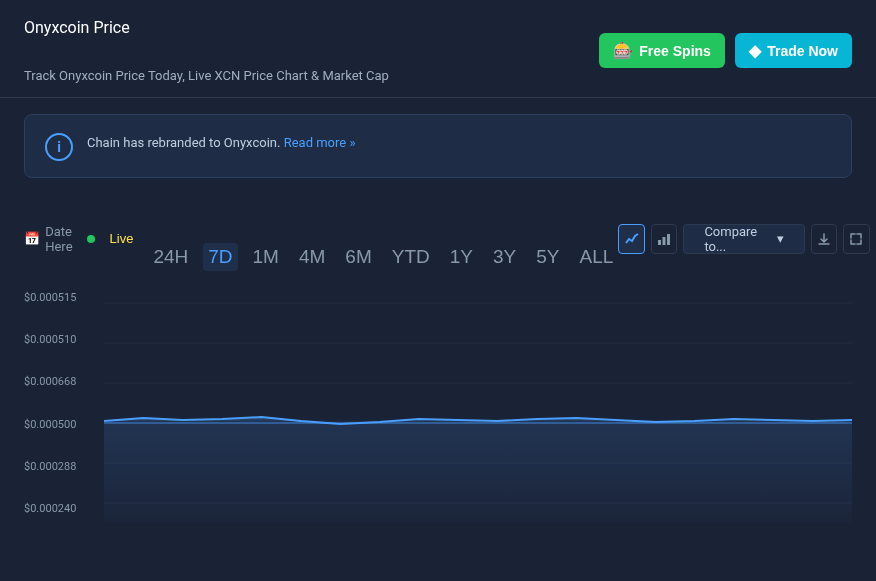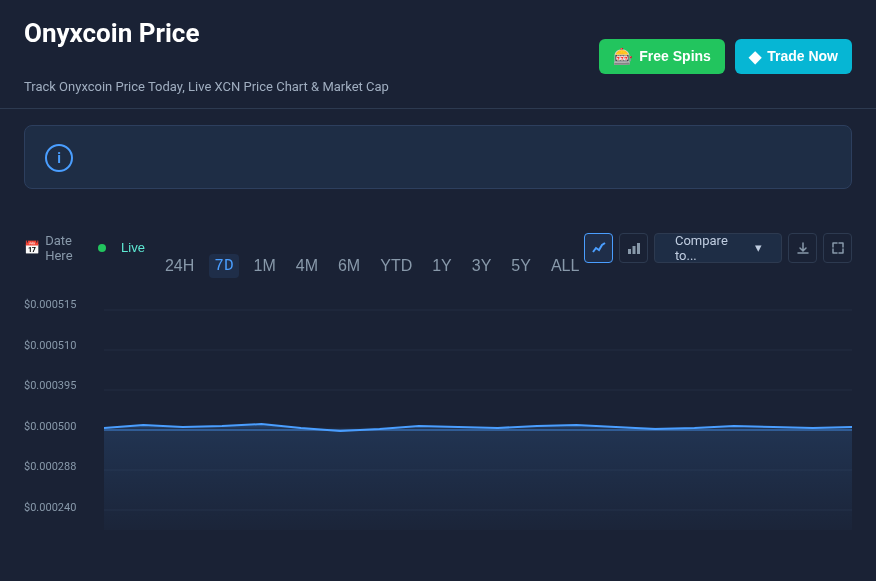--- a/index.html
+++ b/index.html
@@ -14,22 +14,22 @@
 
     
     .header {
       display: flex;
       align-items: center;
       justify-content: space-between;
       padding: 18px 24px 14px 24px;
       background: #1a2235;
     }
     .header-left h1 {
-      font-size: 26px;
-      font-weight: 700;
+      font-size: 16px;
+      font-weight: 400;
       color: #ffffff;
       margin-bottom: 8px;
     }
     .header-left p {
       font-size: 13px;
       color: #a0aec0;
       margin-top: 31px;
     }
     .header-right {
       display: flex;
@@ -132,35 +132,34 @@
       width: 8px;
       height: 8px;
       background: #22c55e;
       border-radius: 50%;
       flex-shrink: 0;
     }
     .time-btn {
       background: none;
       border: none;
       color: #8899aa;
-      font-size: 16px;
+      font-size: 19px;
       cursor: pointer;
       padding: 3px 5px;
       border-radius: 4px;
       margin-top: 37px;
     }
     .time-btn.active {
       color: #4a9eff;
       background: rgba(74, 158, 255, 0.1);
-      font-family: Liberation Mono, monospace;
     }
     .time-btn-live {
       background: none;
       border: none;
-      color: #5eead4;
+      color: #fde047;
       font-size: 13px;
       cursor: pointer;
       padding: 3px 5px;
     }
 
     .chart-controls-right {
       display: flex;
       align-items: center;
       gap: 6px;
     }
@@ -212,21 +211,21 @@
     
     .chart-area {
       position: relative;
       margin: 0 24px;
       height: 240px;
     }
     .chart-y-labels {
       position: absolute;
       left: 0;
       top: 0;
-      bottom: 8px;
+      bottom: 0;
       display: flex;
       flex-direction: column;
       justify-content: space-between;
       padding: 8px 0;
     }
     .y-label {
       font-size: 11px;
       color: #8899aa;
       width: 75px;
     }
@@ -264,20 +263,24 @@
   </div>
 </div>
 
 <div class="divider"></div>
 
 <div class="info-banner">
   <div class="info-icon">
     <span>i</span>
   </div>
   <div class="info-text">
+    <div>
+      <span>Chain has rebranded to Onyxcoin.</span>
+      <a href="#">Read more »</a>
+    </div>
   </div>
 </div>
 
 <div class="chart-controls">
   <div class="chart-controls-left">
     <div class="date-range-label">
       <span class="date-range-icon">📅</span>
       <span>Date Here</span>
     </div>
     <div class="live-dot"></div>
@@ -322,21 +325,21 @@
         <path d="M2 2h4M2 2v4M12 2h-4M12 2v4M2 12h4M2 12v-4M12 12h-4M12 12v-4" stroke="#8899aa" stroke-width="1.5" stroke-linecap="round"></path>
       </svg>
     </button>
   </div>
 </div>
 
 <div class="chart-area">
   <div class="chart-y-labels">
     <span class="y-label">$0.000515</span>
     <span class="y-label">$0.000510</span>
-    <span class="y-label">$0.000395</span>
+    <span class="y-label">$0.000668</span>
     <span class="y-label">$0.000500</span>
     <span class="y-label">$0.000288</span>
     <span class="y-label">$0.000240</span>
   </div>
   <div class="chart-canvas">
     <svg class="chart-svg" viewBox="0 0 760 240" preserveAspectRatio="none" xmlns="http://www.w3.org/2000/svg">
 
       <line x1="0" y1="20" x2="760" y2="20" stroke="#2d3a50" stroke-width="0.5"></line>
       <line x1="0" y1="60" x2="760" y2="60" stroke="#2d3a50" stroke-width="0.5"></line>
       <line x1="0" y1="100" x2="760" y2="100" stroke="#2d3a50" stroke-width="0.5"></line>

